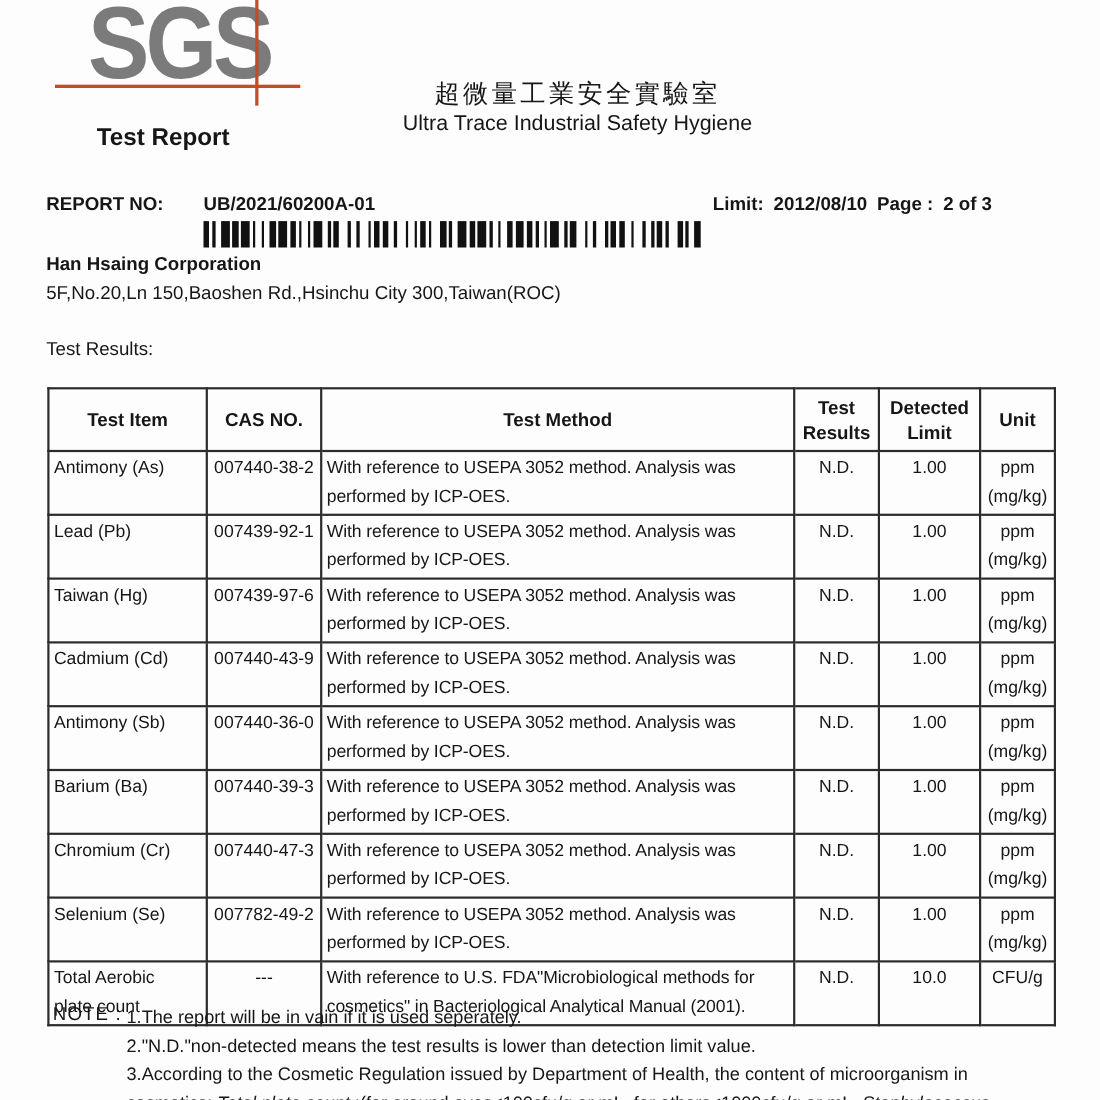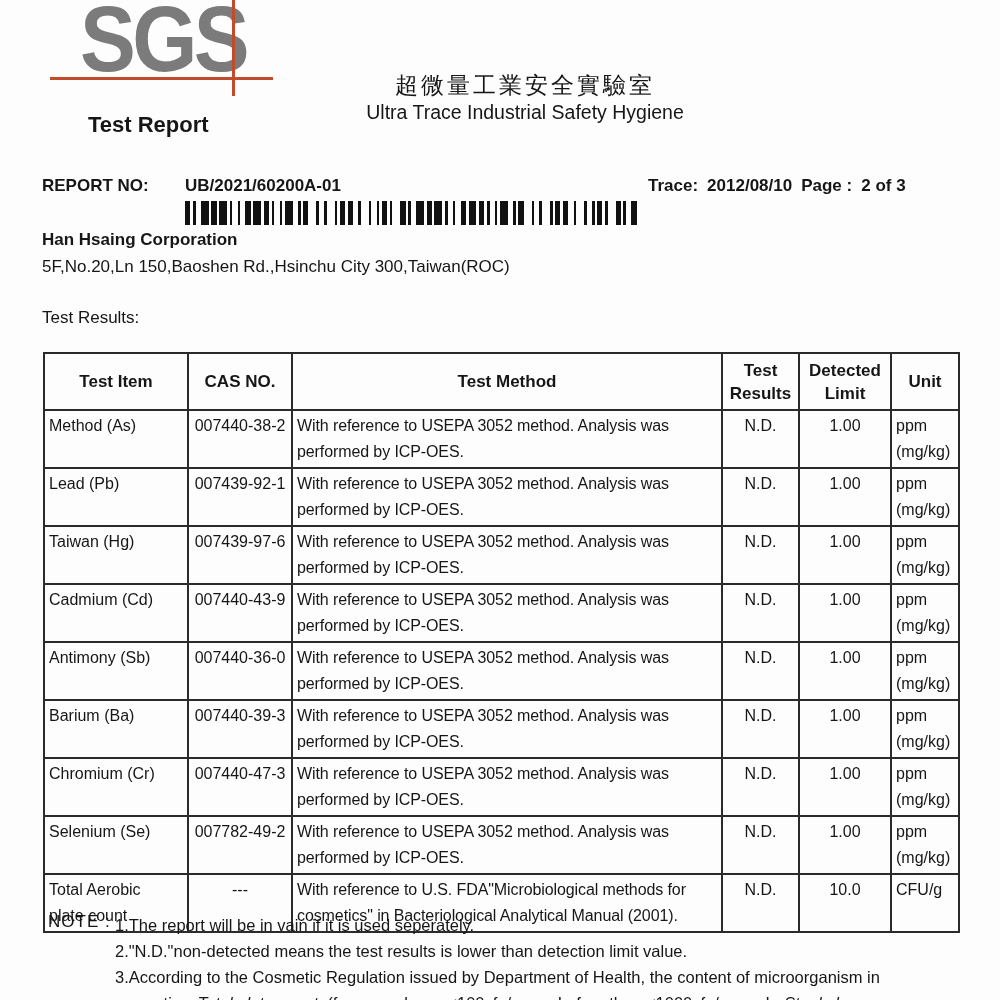--- a/index.html
+++ b/index.html
@@ -56,21 +56,21 @@
     font-size:16px; vertical-align:top; padding:2px 4px; line-height:26px;
     height:50px; overflow:hidden;
   }
   .results-table tbody tr { height:54px; }
   .cell-text { display:block; white-space:pre; overflow:hidden; }
   .td-item   { text-align:left; padding-left:6px; }
   .td-cas    { text-align:center; padding-left:2px; padding-right:2px;margin-left:28px; }
   .td-method { text-align:left; font-size:15.5px; }
   .td-method .cell-text { letter-spacing:-0.1px; }
   .td-center { text-align:center; }
-  .td-unit   { text-align:left; padding-left:1px; padding-right:1px;border-radius:13px; }
+  .td-unit   { text-align:center; padding-left:1px; padding-right:1px;border-radius:13px; }
 
   
   .note-label { left:48px; top:912px; font-size:17px; letter-spacing:1px; }
   .note-body  { left:115px; top:912px; width:860px; font-size:16.5px; }
   .note-body .note-line { line-height:26px; white-space:nowrap; }
   .it { font-style:italic; }
 </style>
 </head>
 <body>
 
@@ -79,21 +79,21 @@
   <div class="abs sgs-logo">SGS</div>
   <div class="abs cross-h"></div>
   <div class="abs cross-v"></div>
   <div class="abs report-title">Test Report</div>
   <div class="abs lab-zh">超微量工業安全實驗室</div>
   <div class="abs lab-en">Ultra Trace Industrial Safety Hygiene</div>
 
   <div class="abs info-line lbl-reportno">REPORT NO:</div>
   <div class="abs info-line val-reportno">UB/2021/60200A-01</div>
   <div class="abs info-line date-block">
-    <span>Trace:</span><span>2012/08/10</span><span>Page :</span><span>2 of 3</span>
+    <span>Limit:</span><span>2012/08/10</span><span>Page :</span><span>2 of 3</span>
   </div>
 
   <div class="abs barcode">
       <span class="bar" style="width: 5.25581px;"></span>
       <span class="bar-space" style="width: 2.62791px;"></span>
       <span class="bar" style="width: 2.62791px;"></span>
       <span class="bar-space" style="width: 5.25581px;"></span>
       <span class="bar" style="width: 7.88372px;"></span>
       <span class="bar-space" style="width: 2.62791px;"></span>
       <span class="bar" style="width: 5.25581px;"></span>
@@ -232,21 +232,21 @@
           </th>
         <th>
             <span class="cell-text" style="white-space:pre-line">Unit</span>
           </th>
       </tr>
     </thead>
     <tbody>
 
     <tr>
         <td class="td-item">
-            <span class="cell-text">Method (As)</span>
+            <span class="cell-text">Antimony (As)</span>
           </td>
         <td class="td-cas">
             <span class="cell-text">007440-38-2</span>
           </td>
         <td class="td-method">
             <span class="cell-text">With reference to USEPA 3052 method. Analysis was
 performed by ICP-OES.</span>
           </td>
         <td class="td-center">
             <span class="cell-text">N.D.</span>

